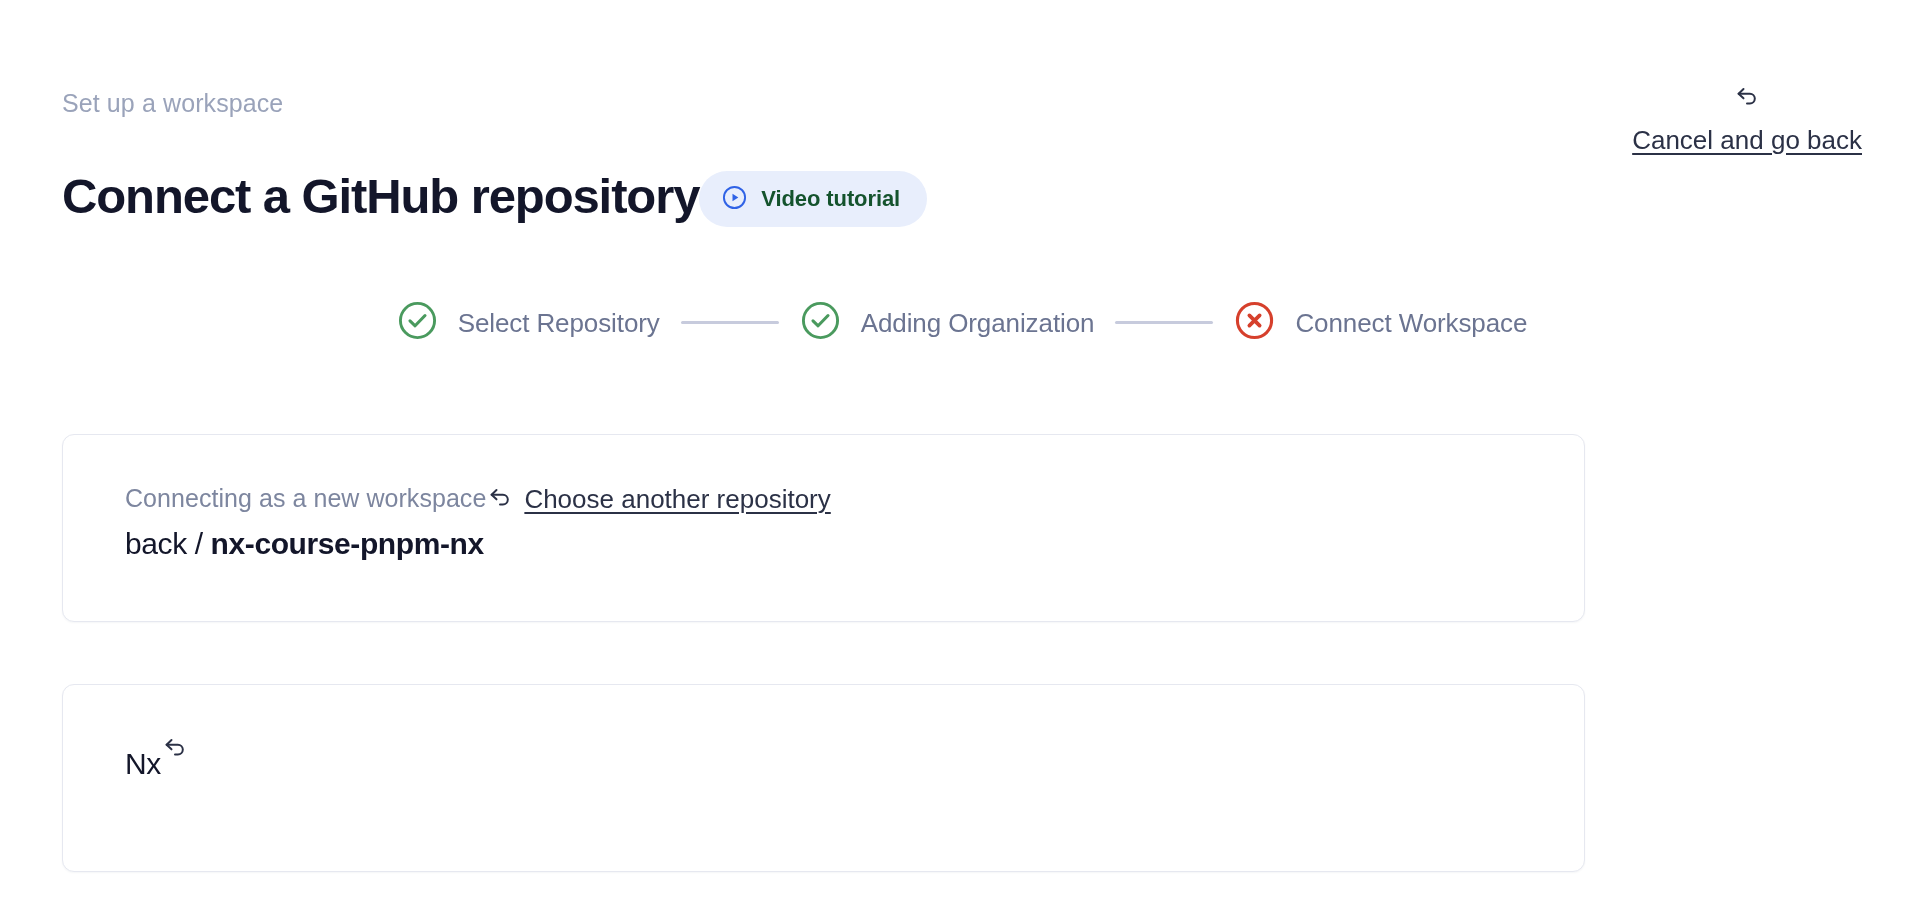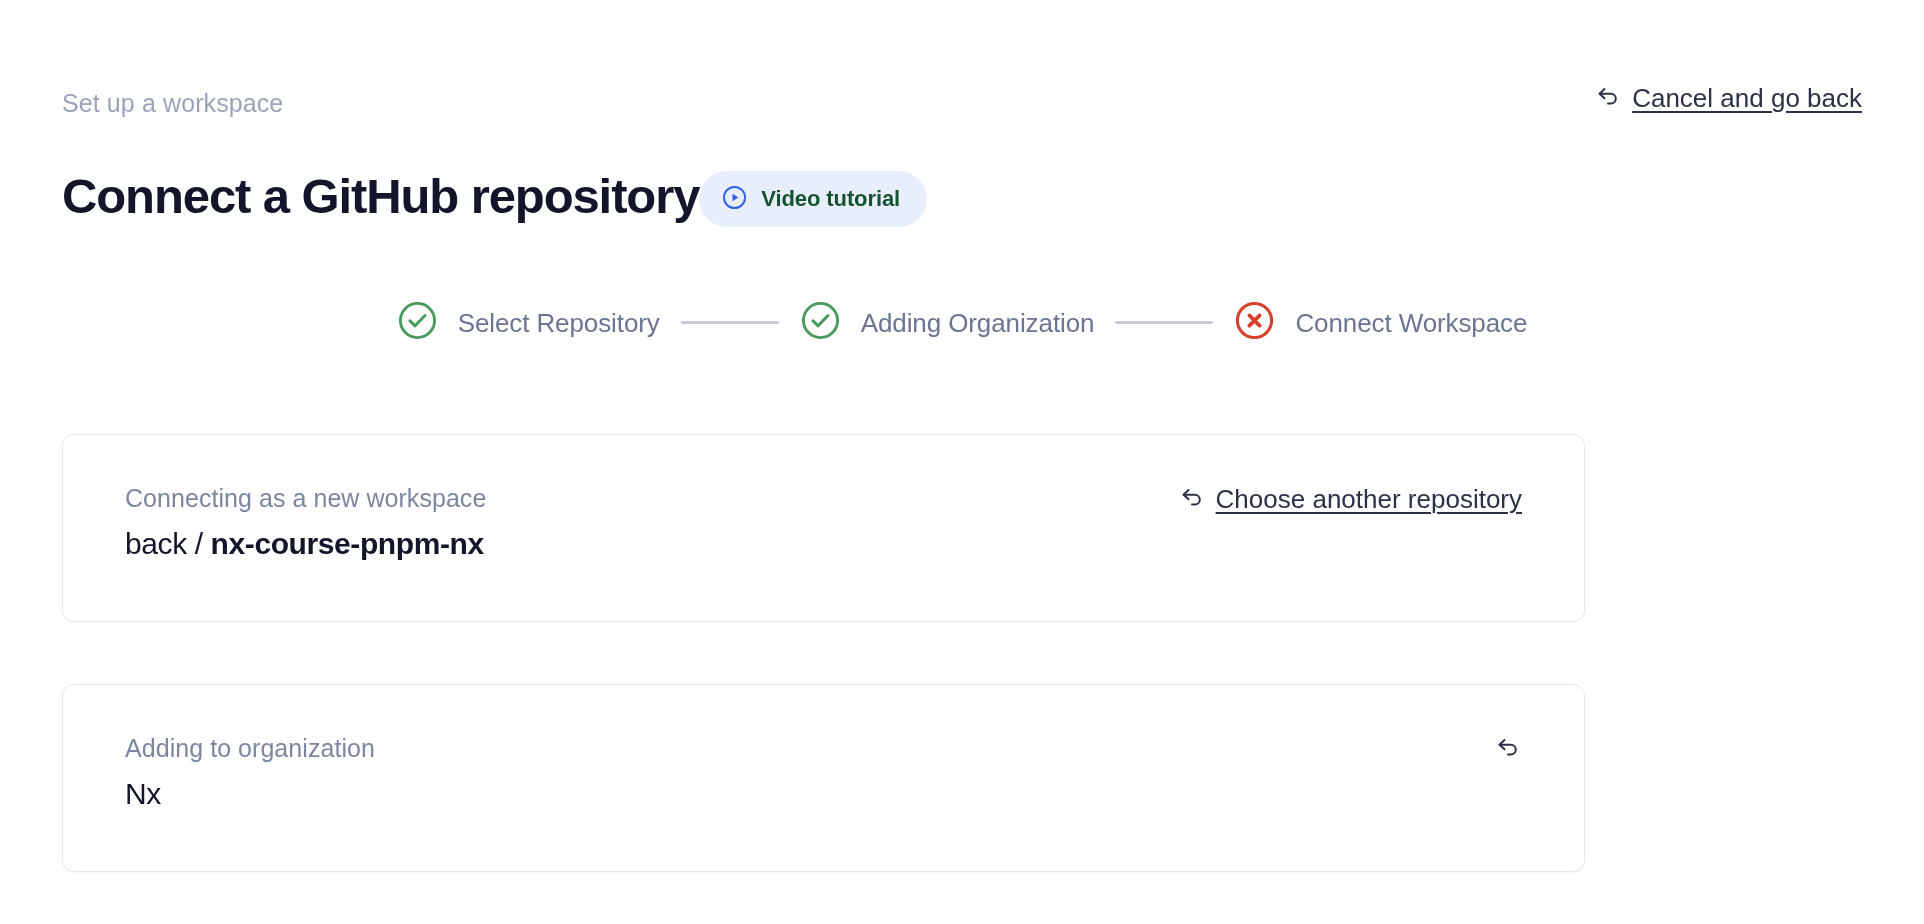--- a/index.html
+++ b/index.html
@@ -78,20 +78,21 @@
   
   .cancel-link {
     position: absolute;
     right: 62px;
     top: 82px;
     display: inline-flex;
     align-items: center;
     gap: 10px;
     text-decoration: none;
     cursor: pointer;
+    flex-direction: column;
   }
 
   .cancel-link .link-text {
     font-size: 26px;
     line-height: 32px;
     color: #2b3146;
     text-decoration: underline;
     text-underline-offset: 4px;
     text-decoration-thickness: 1.5px;
     white-space: nowrap;
@@ -140,21 +141,20 @@
   .card {
     position: absolute;
     left: 62px;
     width: 1523px;
     background: #ffffff;
     border: 1.5px solid #e6e8f0;
     border-radius: 12px;
     box-shadow: 0 1px 2px rgba(30, 35, 60, 0.045);
     display: flex;
     align-items: flex-start;
-    justify-content: space-between;
   }
 
   #card-repository { top: 434px; height: 188px; }
   #card-organization { top: 684px; height: 188px; }
 
   .card-body {
     padding: 48px 0 0 62px;
   }
 
   .card-caption {
@@ -285,21 +285,20 @@
           <path d="M9 6 L4.8 10 L9 14" stroke="#2b3146" stroke-width="1.7" stroke-linecap="round" stroke-linejoin="round"></path>
           <path d="M4.8 10 H14.5 a4.2 4.2 0 0 1 0 8.4 H12" stroke="#2b3146" stroke-width="1.7" stroke-linecap="round" stroke-linejoin="round"></path>
         </svg>
       </span>
       <span class="link-text">Choose another repository</span>
     </a>
   </div>
 
   <div class="card" id="card-organization">
     <div class="card-body">
-      <div class="card-caption">Adding to organization</div>
       <div class="card-value single">Nx</div>
     </div>
 
     <a class="card-action">
       <span class="back-arrow">
         <svg width="28" height="28" viewBox="0 0 24 24" fill="none">
           <path d="M9 6 L4.8 10 L9 14" stroke="#2b3146" stroke-width="1.7" stroke-linecap="round" stroke-linejoin="round"></path>
           <path d="M4.8 10 H14.5 a4.2 4.2 0 0 1 0 8.4 H12" stroke="#2b3146" stroke-width="1.7" stroke-linecap="round" stroke-linejoin="round"></path>
         </svg>
       </span>

